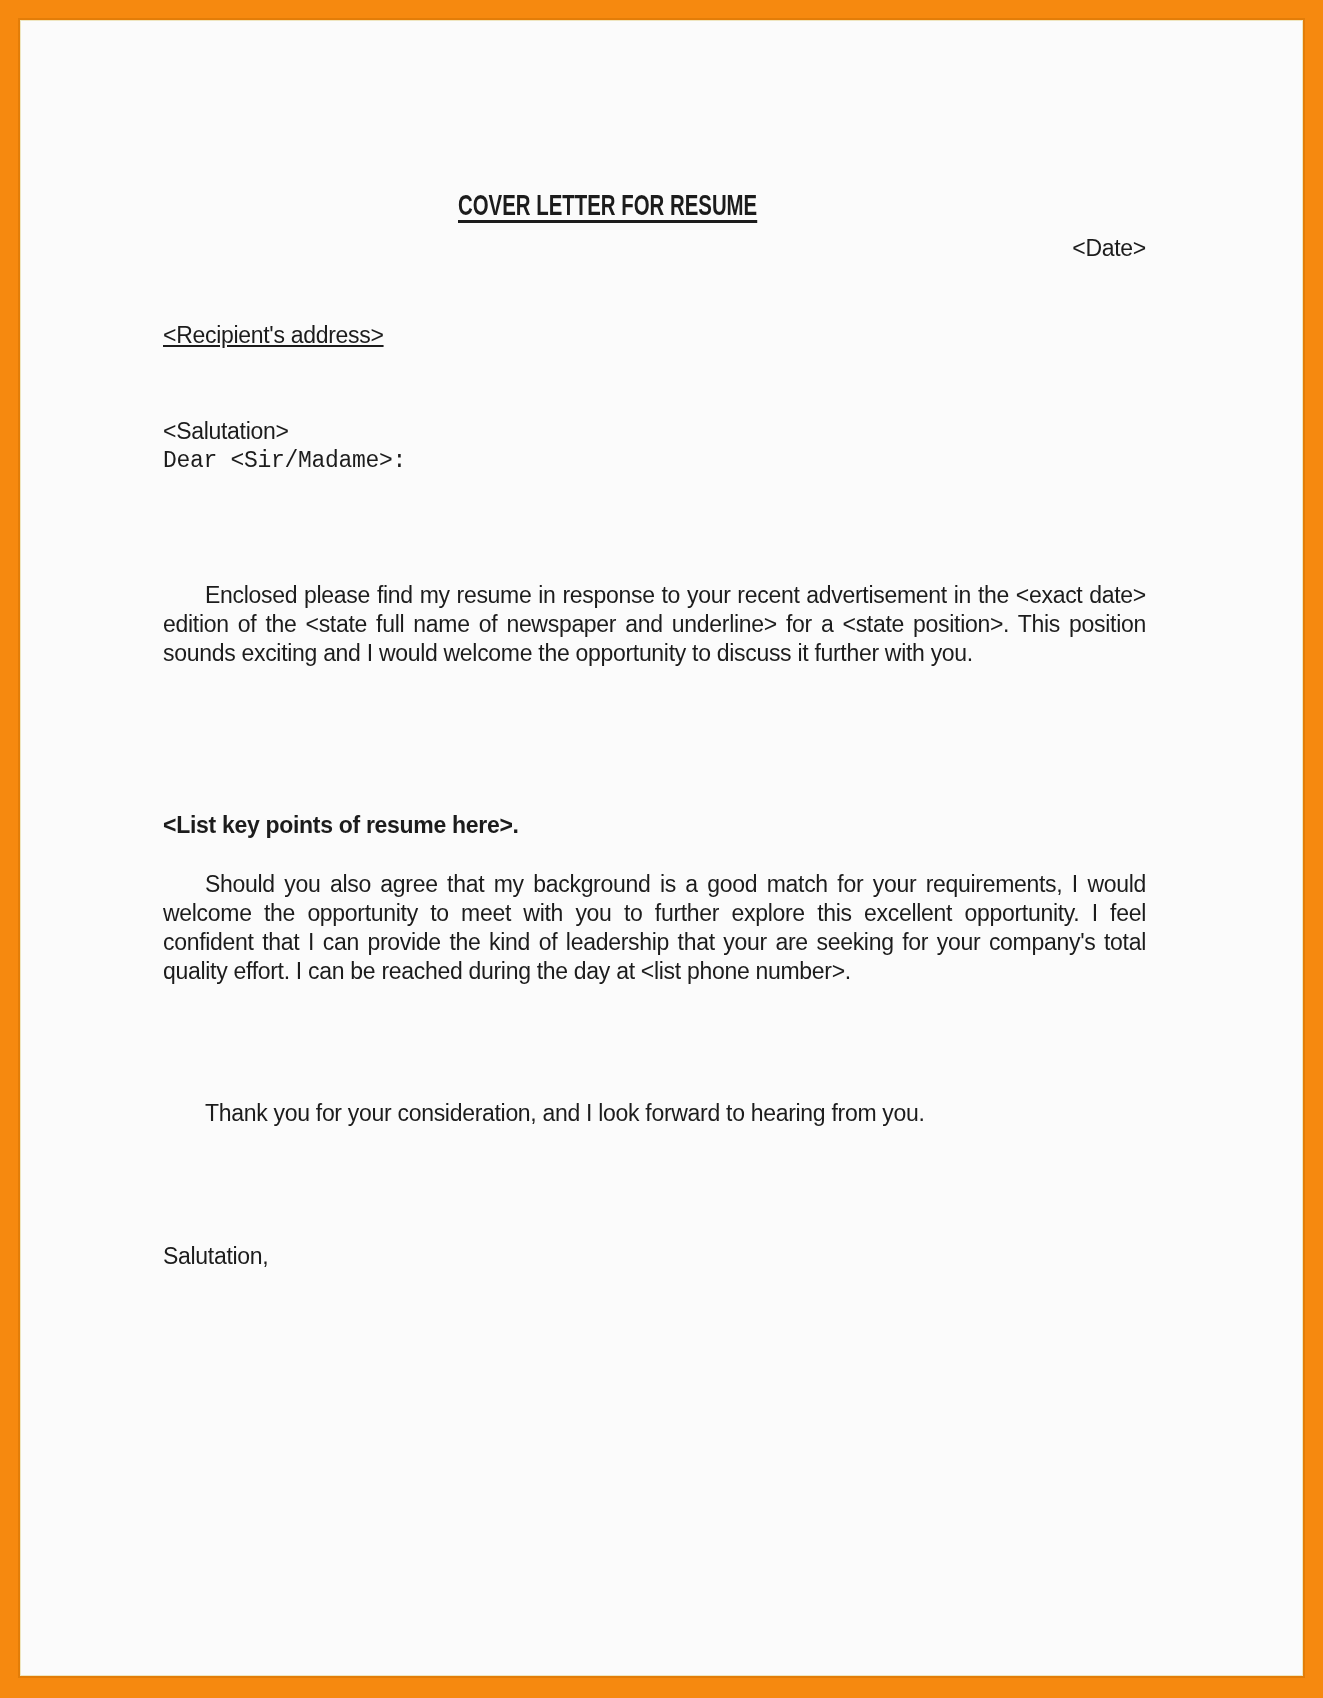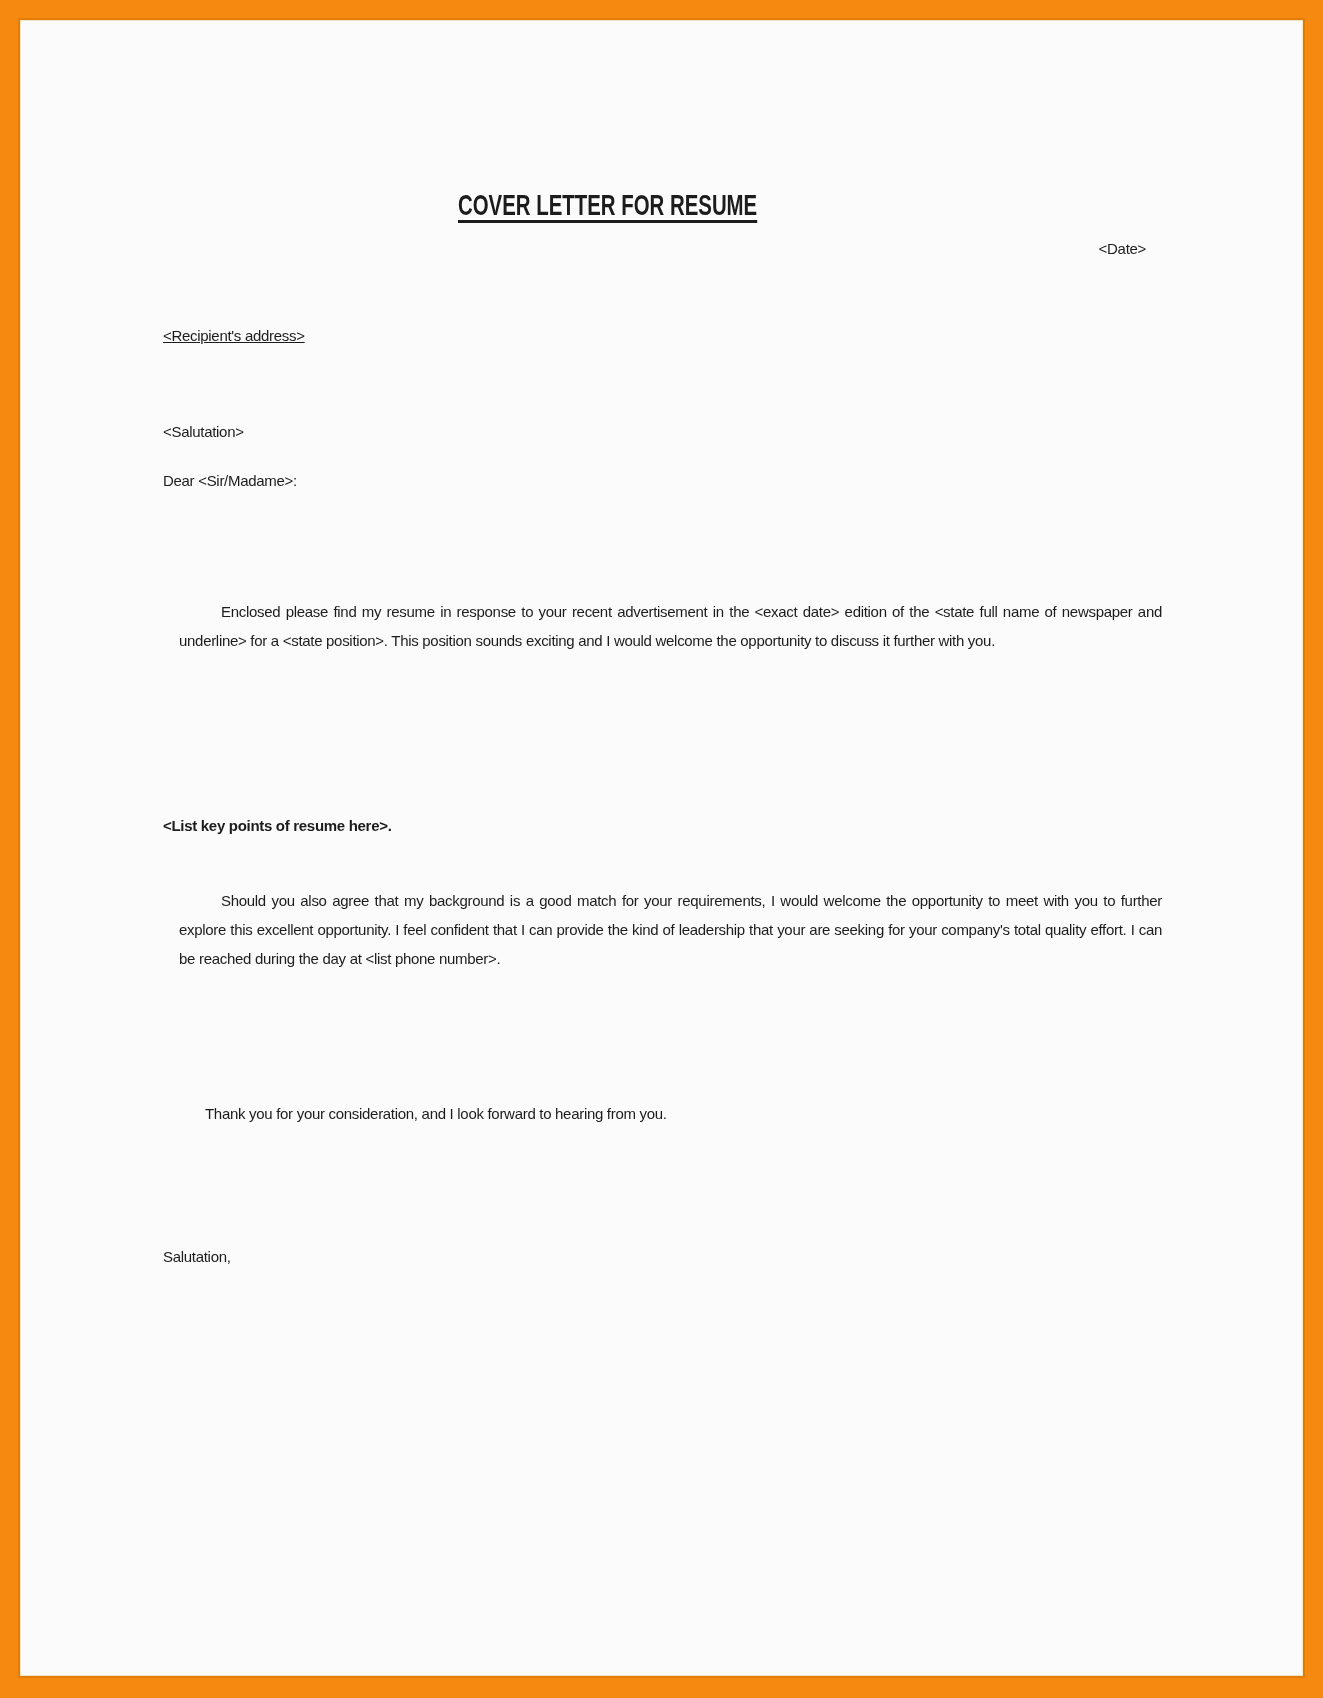--- a/index.html
+++ b/index.html
@@ -22,27 +22,27 @@
     position:absolute;
     left:20px;top:20px;
     width:1283px;height:1656px;
     background:var(--page);
     border:1px solid #EFE6C0;
     outline:2px solid rgba(205,110,0,.45);
     box-sizing:border-box;
   }
   .page *{
     color:var(--ink);
-    font-size:15px;
+    font-size:23px;
     line-height:29px;
     letter-spacing:-0.3px;
   }
   .abs{position:absolute;margin:0;white-space:nowrap;}
   .para{
-    position:absolute;margin:16px;
+    position:absolute;margin:0;
     width:983px;
     text-align:justify;
   }
   .indent{text-indent:42px;}
   .title{
     position:absolute;
     left:437px;top:148px;
     font-size:30px;
     font-weight:bold;
     line-height:32px;
@@ -50,21 +50,21 @@
     white-space:nowrap;
     transform:scaleX(0.68);
     transform-origin:left top;
     text-decoration:underline;
     text-decoration-thickness:3px;
     text-underline-offset:5px;
   }
   .date{left:142px;top:213px;width:983px;text-align:right;}
   .recipient{left:142px;top:300px;text-decoration:underline;}
   .salutation{left:142px;top:388px;margin-top:8px;}
-  .greeting{left:142px;top:445px;}
+  .greeting{left:142px;top:426px;font-family:Liberation Mono, monospace;}
   .p1{left:142px;top:560px;}
   .p2{left:142px;top:708px;}
   .listkey{left:142px;top:790px;font-weight:bold;}
   .p3{left:142px;top:849px;}
   .thanks{left:142px;top:1078px;width:983px;white-space:normal;}
   .closing{left:142px;top:1221px;}
 </style>
 </head>
 <body>
 

